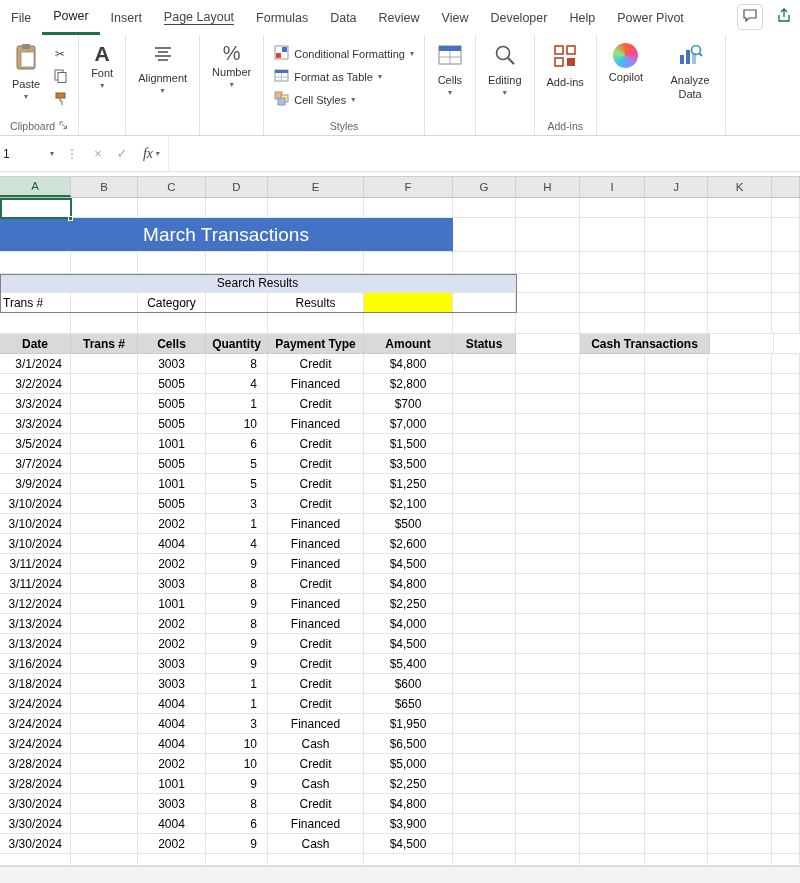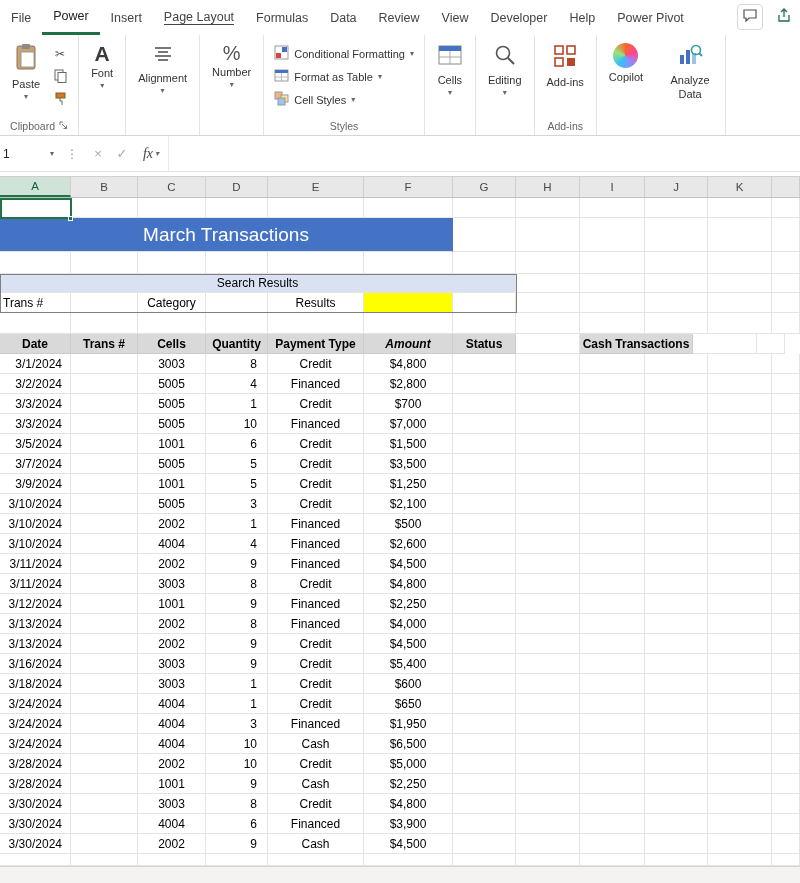--- a/index.html
+++ b/index.html
@@ -437,24 +437,24 @@
           <div class="cell" style="width: 63px;"></div>
           <div class="cell" style="width: 64px;"></div>
           <div class="cell" style="width: 28px;"></div>
         </div>
         <div class="row" style="height: 20px;">
           <div class="cell thead" style="width: 71px;">Date</div>
           <div class="cell thead" style="width: 67px;">Trans #</div>
           <div class="cell thead" style="width: 68px;">Cells</div>
           <div class="cell thead" style="width: 62px;">Quantity</div>
           <div class="cell thead" style="width: 96px;">Payment Type</div>
-          <div class="cell thead" style="width: 89px; font-style: italic;">Amount</div>
+          <div class="cell thead" style="width: 89px;">Amount</div>
           <div class="cell thead" style="width: 63px;">Status</div>
           <div class="cell" style="width: 64px;"></div>
-          <div class="cell thead" style="width: 113px;">Cash Transactions</div>
+          <div class="cell thead" style="width: 130px;">Cash Transactions</div>
           <div class="cell" style="width: 64px;"></div>
           <div class="cell" style="width: 28px;"></div>
         </div>
         <div class="row" style="height: 20px;">
           <div class="cell rt" style="width: 71px;">3/1/2024</div>
           <div class="cell" style="width: 67px;"></div>
           <div class="cell ctr" style="width: 68px;">3003</div>
           <div class="cell rt10" style="width: 62px;">8</div>
           <div class="cell ctr" style="width: 96px;">Credit</div>
           <div class="cell ctr" style="width: 89px;">$4,800</div>

